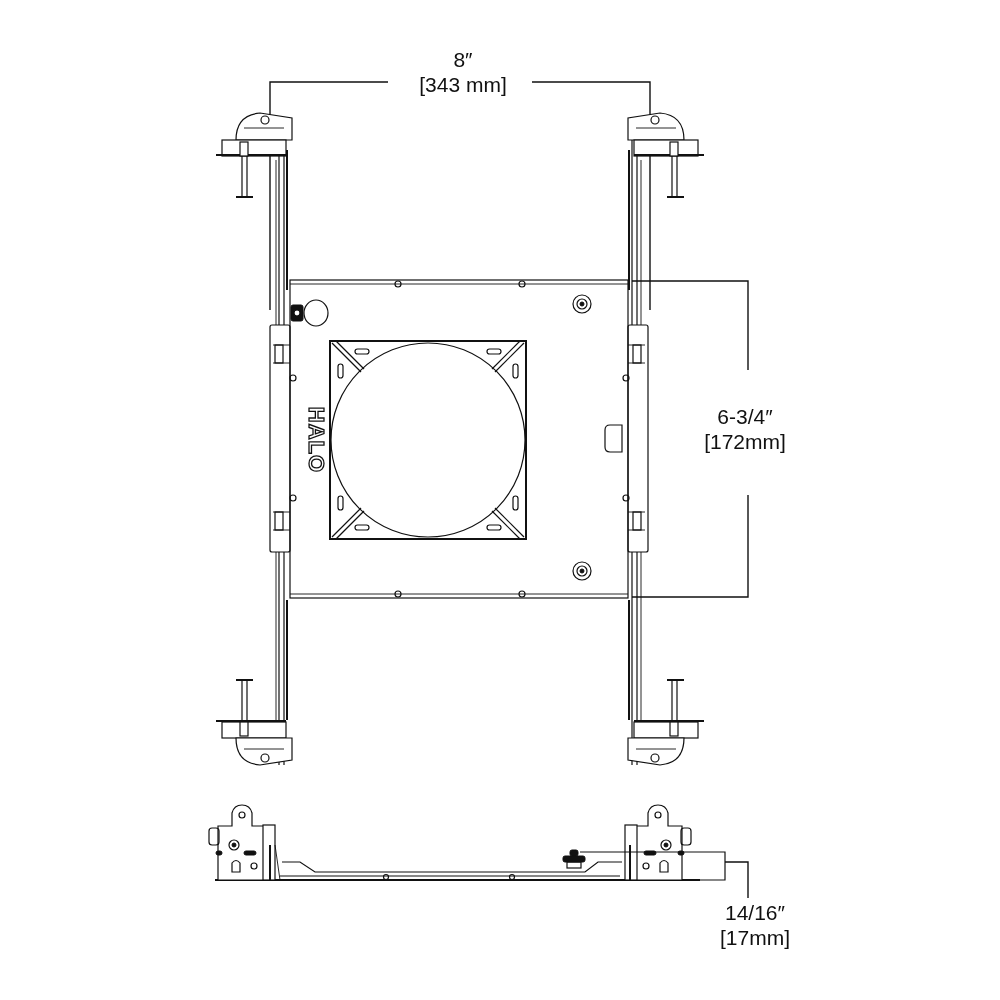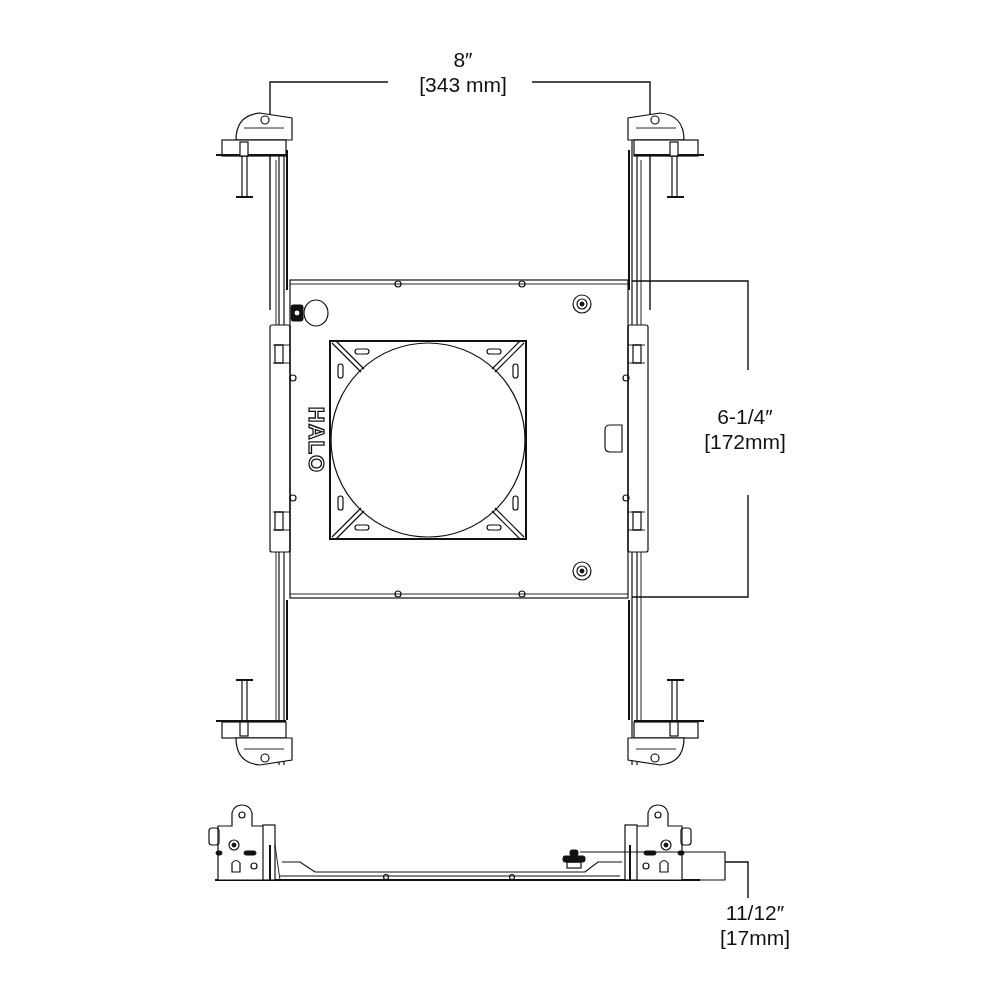--- a/index.html
+++ b/index.html
@@ -220,20 +220,20 @@
     <polyline class="dimln" points="725,862 748,862 748,898"></polyline>
   </g>
 </svg>
 
 <div id="dim-width" class="dim-label">
   <span>8″</span>
   <span>[343 mm]</span>
 </div>
 
 <div id="dim-height" class="dim-label">
-  <span>6-1/4″</span>
+  <span>6-3/4″</span>
   <span>[172mm]</span>
 </div>
 
 <div id="dim-depth" class="dim-label">
-  <span>11/12″</span>
+  <span>14/16″</span>
   <span>[17mm]</span>
 </div>
 
 </body></html>

